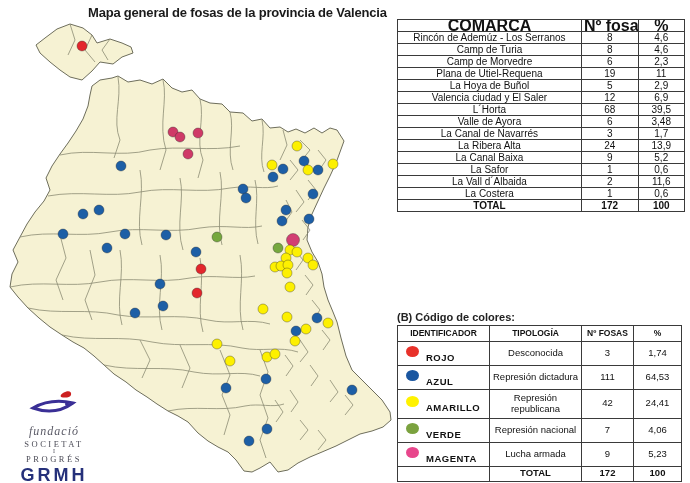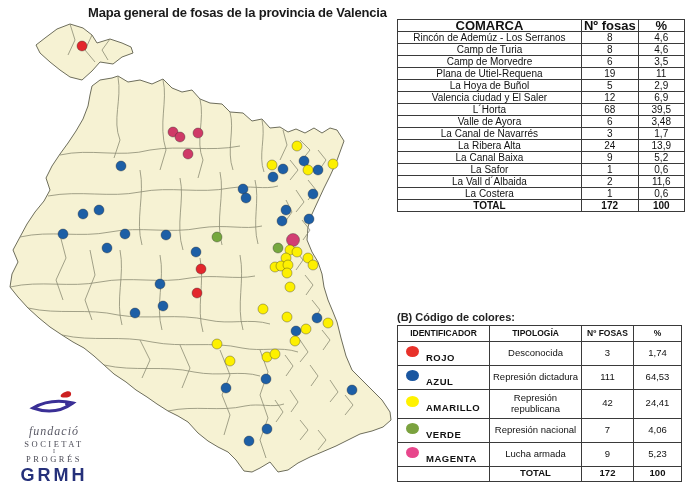--- a/index.html
+++ b/index.html
@@ -14,21 +14,21 @@
   #map-wrap{position:absolute;left:0;top:0;width:400px;height:483px;}
   
   table{border-collapse:collapse;table-layout:fixed;background:#fff;}
   .comarca-table{
     position:absolute;left:397px;top:19px;width:288px;font-size:10px;
   }
   .comarca-table td,.comarca-table th{
     border:1px solid #3a3a3a;padding:0 2px;text-align:center;
     height:11px;line-height:11px;overflow:hidden;white-space:nowrap;
   }
-  .comarca-table th{font-weight:bold;font-size:13px;}
+  .comarca-table th{font-weight:bold;font-size:16px;}
   .comarca-table tr.total-row td{font-weight:bold;}
   .col-name{width:182px;}.col-n{width:56px;}.col-p{width:46px;}
   
   .legend-caption{
     position:absolute;left:397px;top:311px;font-size:11px;font-weight:bold;color:#222;
   }
   .legend-table{
     position:absolute;left:397px;top:325px;width:264px;font-size:9.5px;
   }
   .legend-table td,.legend-table th{
@@ -191,21 +191,21 @@
         <td>4,6</td>
       </tr>
       <tr>
         <td>Camp de Turia</td>
         <td>8</td>
         <td>4,6</td>
       </tr>
       <tr>
         <td>Camp de Morvedre</td>
         <td>6</td>
-        <td>3,5</td>
+        <td>2,3</td>
       </tr>
       <tr>
         <td>Plana de Utiel-Requena</td>
         <td>19</td>
         <td>11</td>
       </tr>
       <tr>
         <td>La Hoya de Buñol</td>
         <td>5</td>
         <td>2,9</td>

